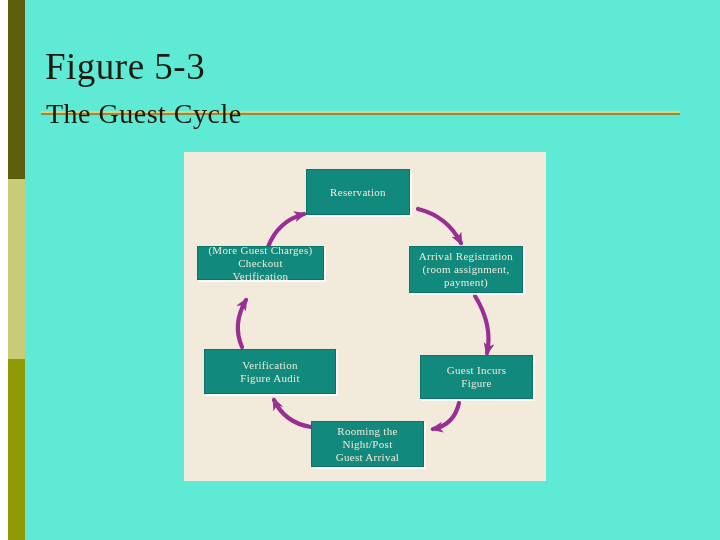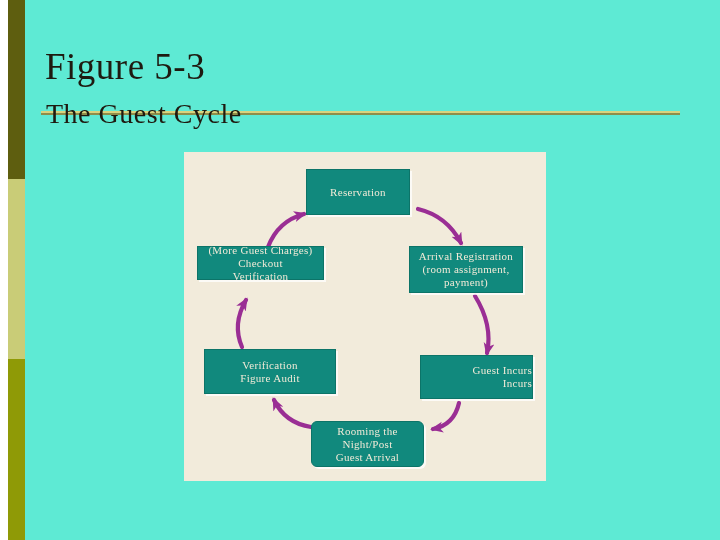--- a/index.html
+++ b/index.html
@@ -43,22 +43,22 @@
     background:var(--box-bg);
     border:1px solid #0c7468;
     box-shadow:2px 2px 0 rgba(255,255,255,0.75);
     color:var(--box-text);
     display:flex;flex-direction:column;align-items:center;justify-content:center;
     text-align:center;font-size:11px;line-height:13px;letter-spacing:0.3px;
   }
   .node span{display:block;}
   .n-reservation {left:122px;top:17px; width:104px;height:46px;}
   .n-arrival     {left:225px;top:94px; width:114px;height:47px;}
-  .n-gic         {left:236px;top:203px;width:113px;height:44px;align-items:flex-end;}
-  .n-rooming     {left:127px;top:269px;width:113px;height:46px;border-radius:6px;}
+  .n-gic         {left:236px;top:203px;width:113px;height:44px;}
+  .n-rooming     {left:127px;top:269px;width:113px;height:46px;}
   .n-verification{left:20px; top:197px;width:132px;height:45px;}
   .n-checkout    {left:13px; top:94px; width:127px;height:34px;}
 </style>
 </head>
 <body>
 
 <div class="slide">
 
   <div class="accent-bar">
     <div class="seg seg-top"></div>
@@ -91,21 +91,21 @@
     </div>
 
     <div class="node n-arrival">
       <span>Arrival Registration</span>
       <span>(room assignment,</span>
       <span>payment)</span>
     </div>
 
     <div class="node n-gic">
       <span>Guest Incurs</span>
-      <span>Incurs</span>
+      <span>Figure</span>
     </div>
 
     <div class="node n-rooming">
       <span>Rooming the</span>
       <span>Night/Post</span>
       <span>Guest Arrival</span>
     </div>
 
     <div class="node n-verification">
       <span>Verification</span>

